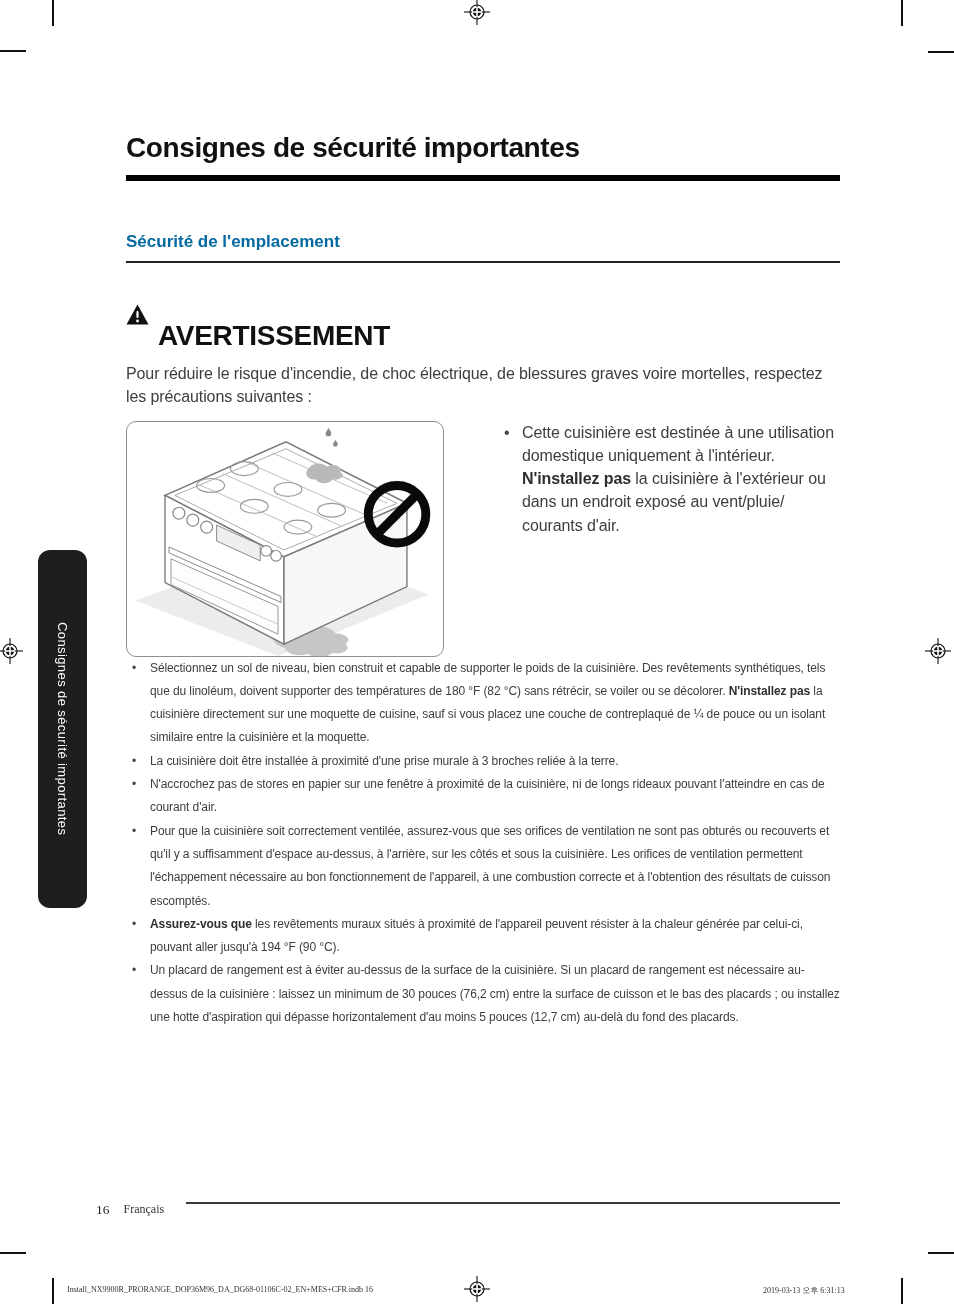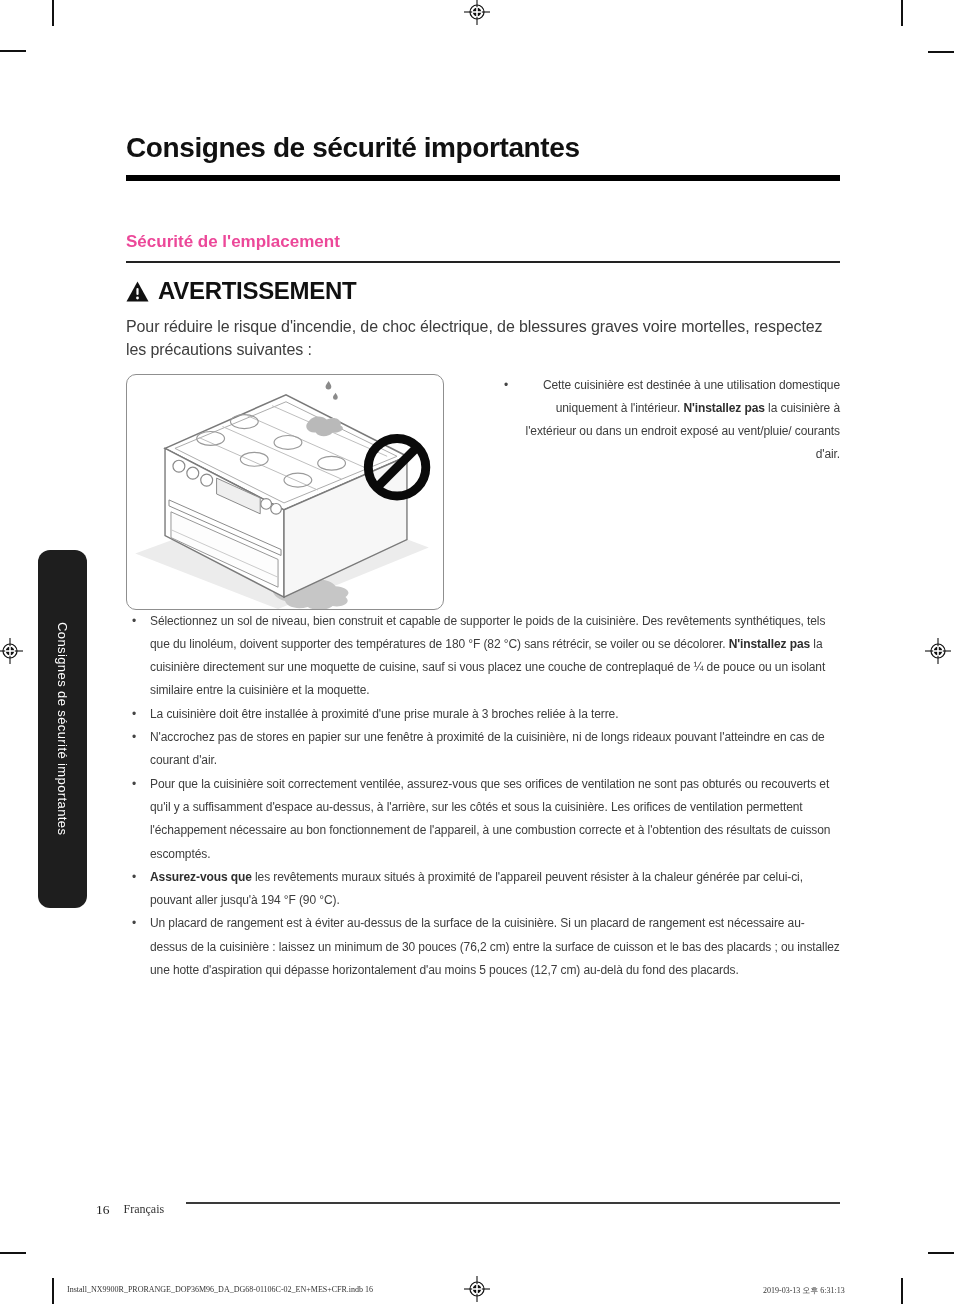--- a/index.html
+++ b/index.html
@@ -23,42 +23,42 @@
   }
   
   .content { position:absolute; left:126px; top:0; width:714px; }
   h1.doc-title {
     margin:131px 0 0 0; font-size:28px; line-height:34px; font-weight:700;
     letter-spacing:-0.4px; color:#111;
   }
   .title-rule { margin-top:10px; height:6px; background:#000; }
   h2.section-head {
     margin:50px 0 0 0; font-size:17px; line-height:22px; font-weight:700;
-    color:#ec4899; padding-bottom:8px; border-bottom:2px solid #222;
+    color:#0369a1; padding-bottom:8px; border-bottom:2px solid #222;
   }
   .warning-head { margin-top:14px; display:flex; align-items:center; gap:9px; }
   .warning-head .w-label {
-    font-size:24px; font-weight:700; letter-spacing:-0.3px; color:#111;
+    font-size:28px; font-weight:700; letter-spacing:-0.3px; color:#111;margin-top:43px;
   }
   p.intro { margin:10px 0 0 0; font-size:16px; line-height:23.3px; letter-spacing:-0.1px; }
   
   .figure-row { margin-top:12px; display:flex; gap:54px; }
   .figure-box {
     flex:none; width:318px; height:236px; box-sizing:border-box;
     border:1.5px solid #8f8f8f; border-radius:10px; overflow:hidden; background:#fff;
   }
   .figure-box svg { display:block; width:100%; height:100%; }
   .side-col { flex:1; }
   
   ul.bullets { list-style:none; margin:0; padding:0; font-size:12px; line-height:23.3px; letter-spacing:-0.1px; }
   ul.bullets li { position:relative; padding-left:24px; }
   ul.bullets li::before { content:"\2022"; position:absolute; left:6px; color:#444; }
   ul.bullets b { color:#2e2e2e; }
   .main-list { margin-top:18px; }
-  .side-col ul.bullets { font-size:12px;text-align:right; }
+  .side-col ul.bullets { font-size:16px; }
   
   .page-footer {
     position:absolute; left:96px; top:1202px; width:744px;
     display:flex; align-items:flex-start;font-family:Liberation Serif, serif;
   }
   .page-footer .pf-num { font-size:13.5px; color:#222; font-weight:500; }
   .page-footer .pf-lang { font-size:12px; color:#333; margin-left:14px; }
   .page-footer .pf-line { flex:1; height:1.5px; background:#3a3a3a; margin-left:22px; }
   .print-footer {
     position:absolute; top:1283px; left:0; width:954px; height:14px;

